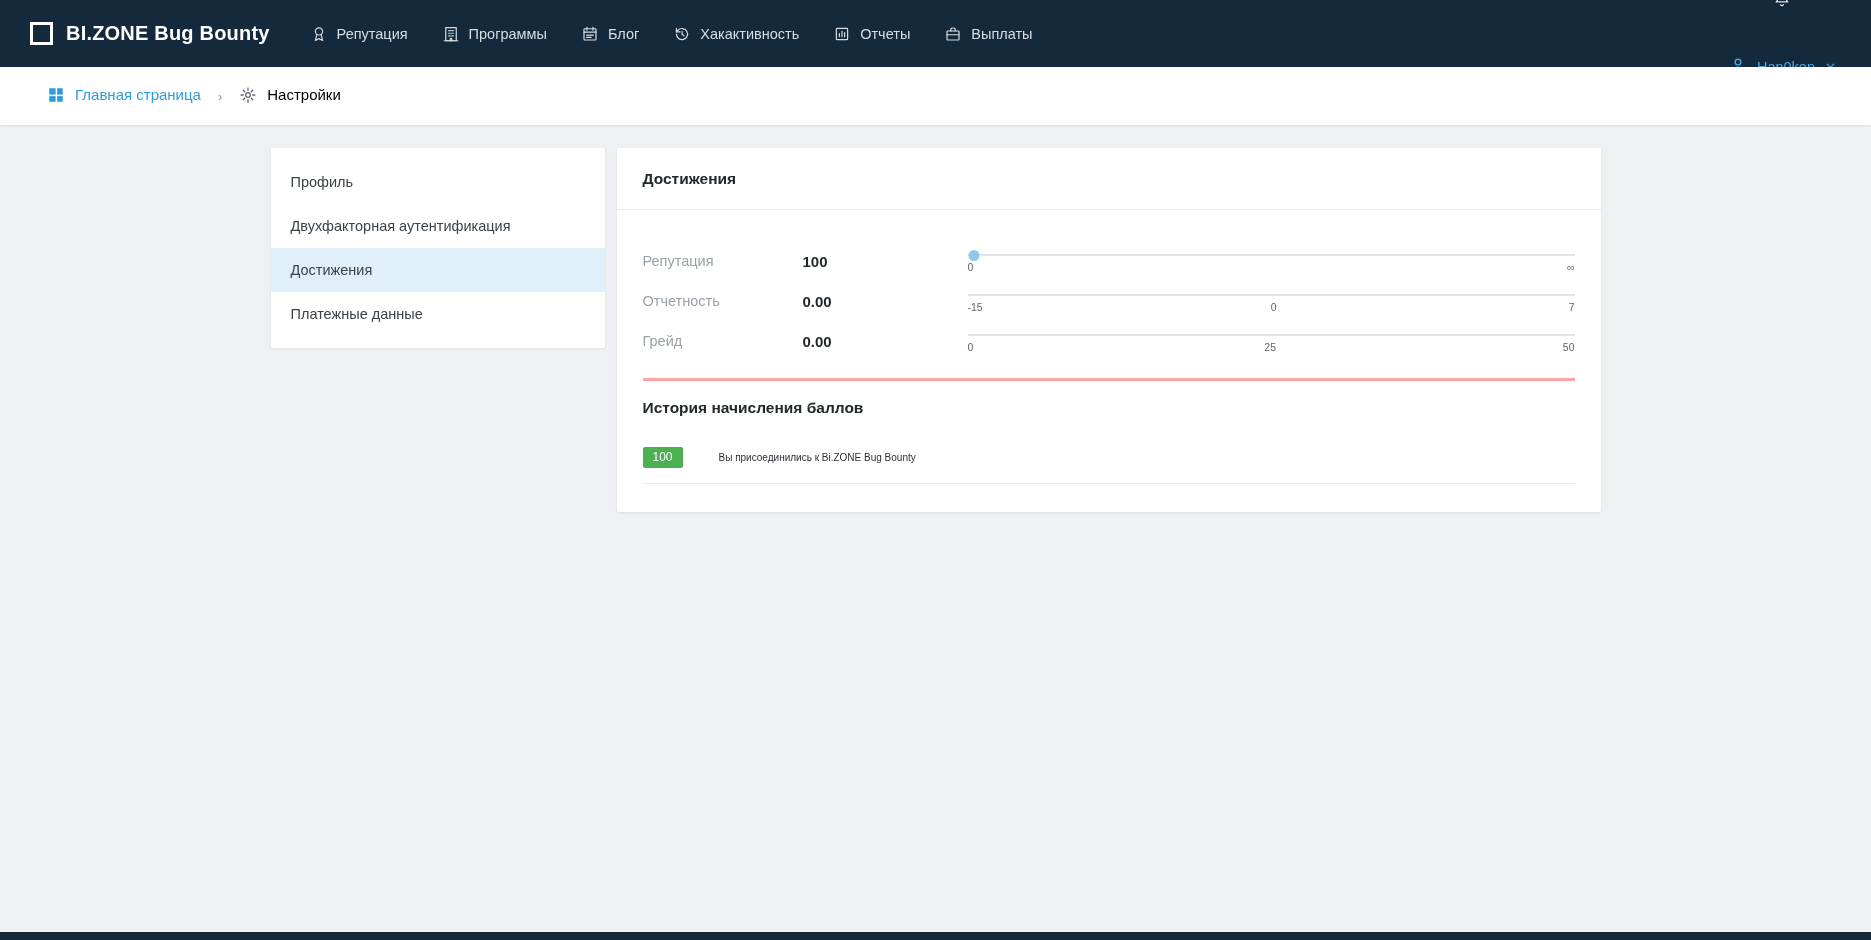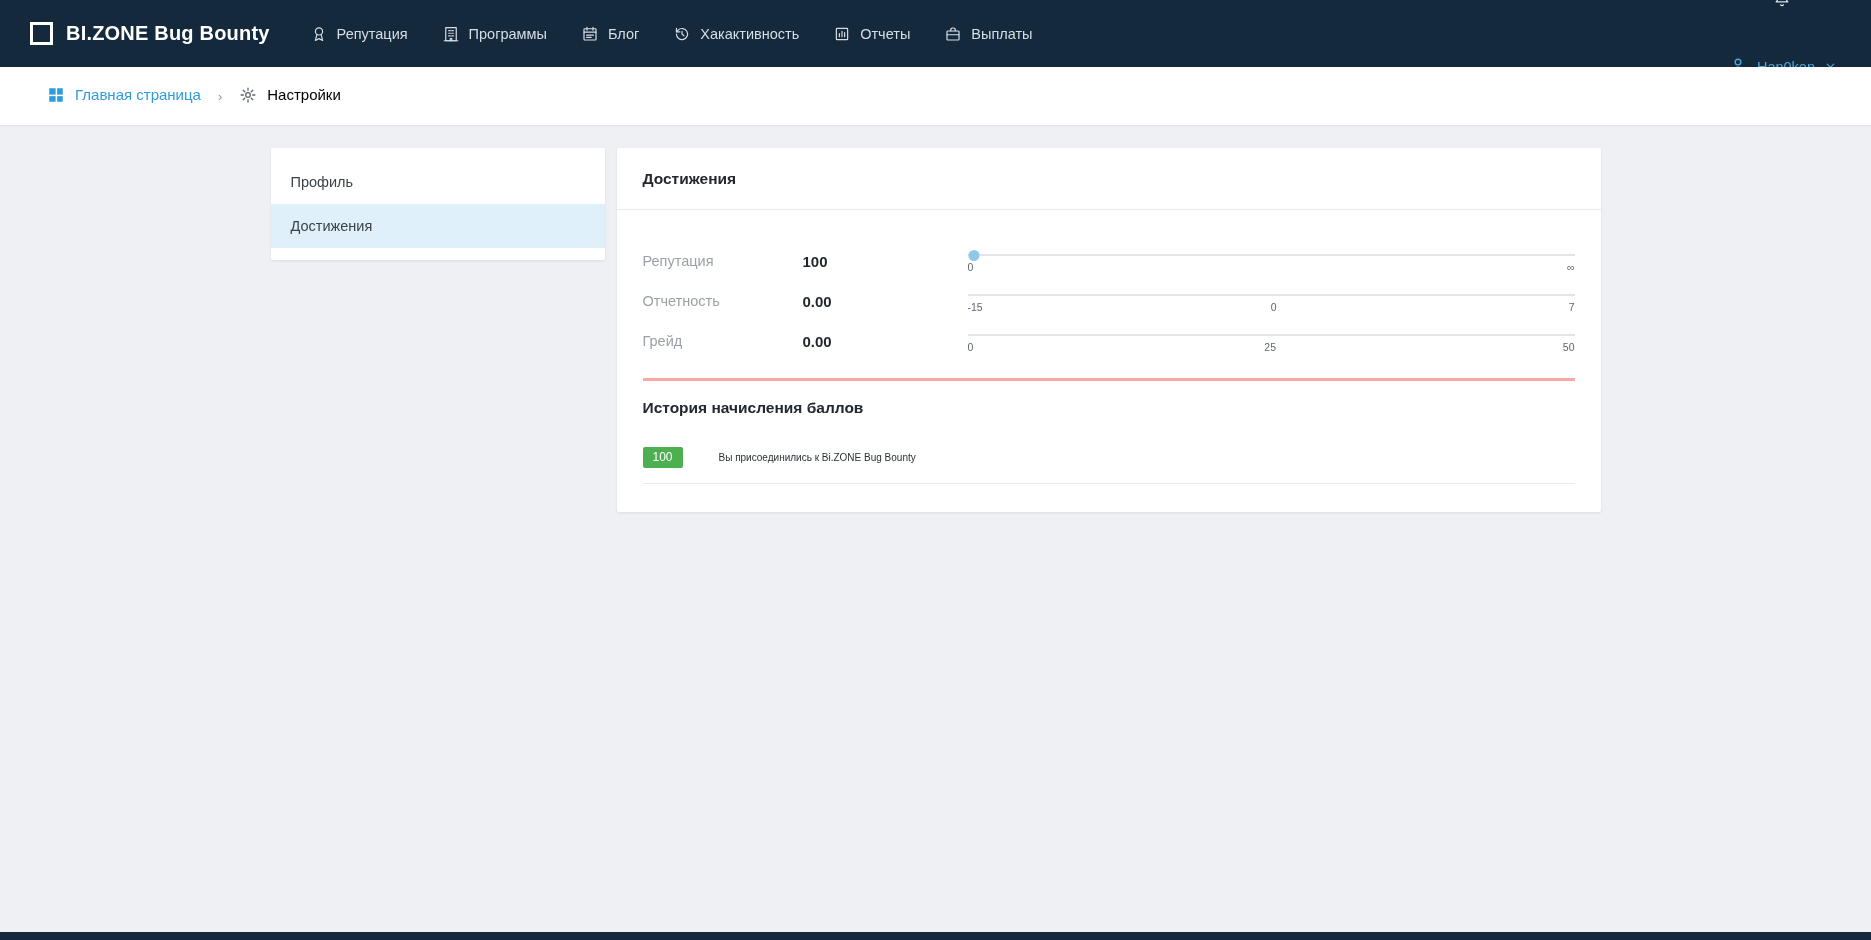--- a/index.html
+++ b/index.html
@@ -343,22 +343,28 @@
     <span>Настройки</span>
   </div>
 </div>
 
 <div class="content">
 
   <aside class="card sidebar">
     <div class="side-item">
         <span>Профиль</span>
       </div>
+    <div class="side-item">
+        <span>Двухфакторная аутентификация</span>
+      </div>
     <div class="side-item active">
         <span>Достижения</span>
+      </div>
+    <div class="side-item">
+        <span>Платежные данные</span>
       </div>
   </aside>
 
   <section class="card main-card">
     <div class="main-header">Достижения</div>
 
     <div class="metrics">
 
       <div class="metric-row">
         <span class="metric-label">Репутация</span>

